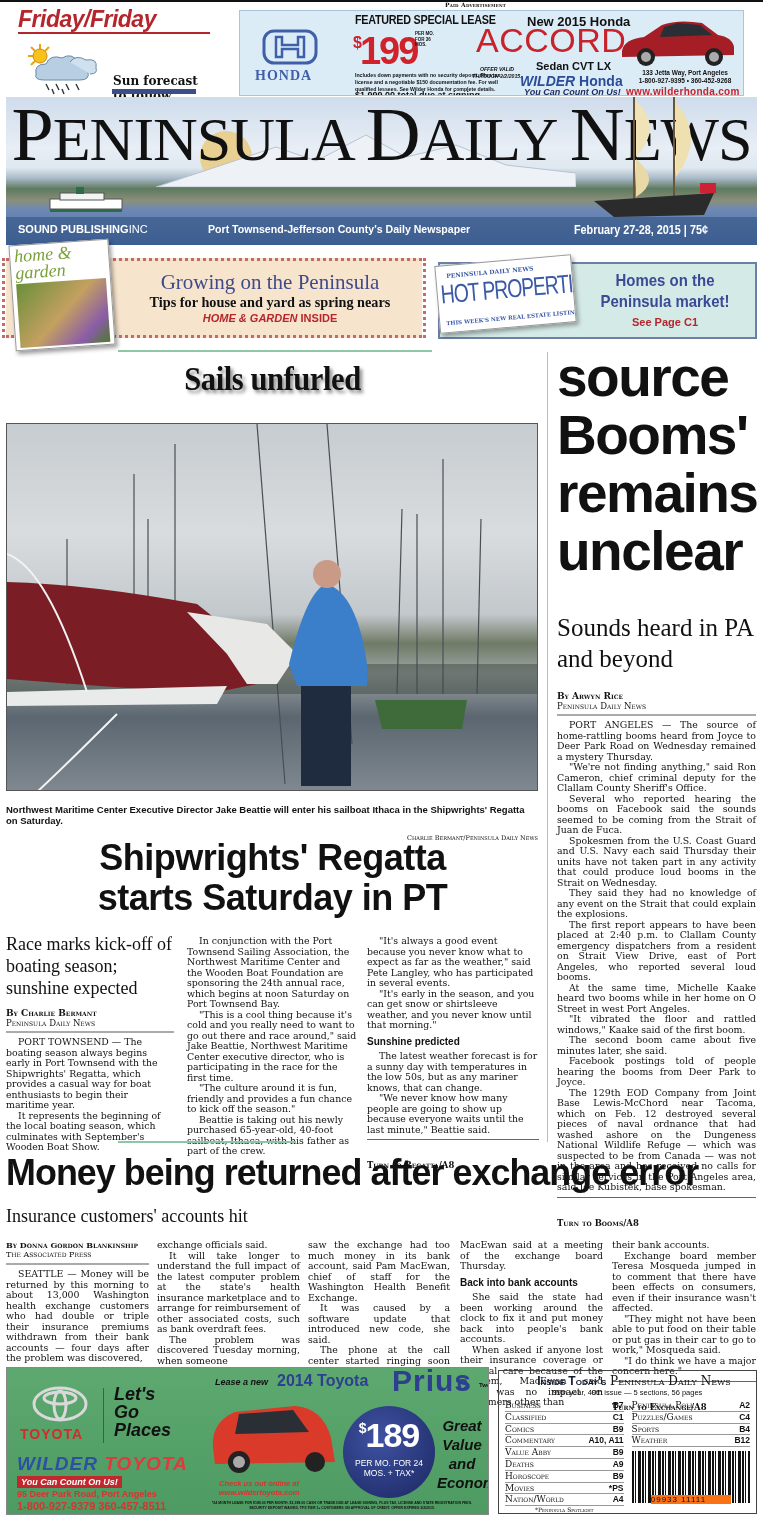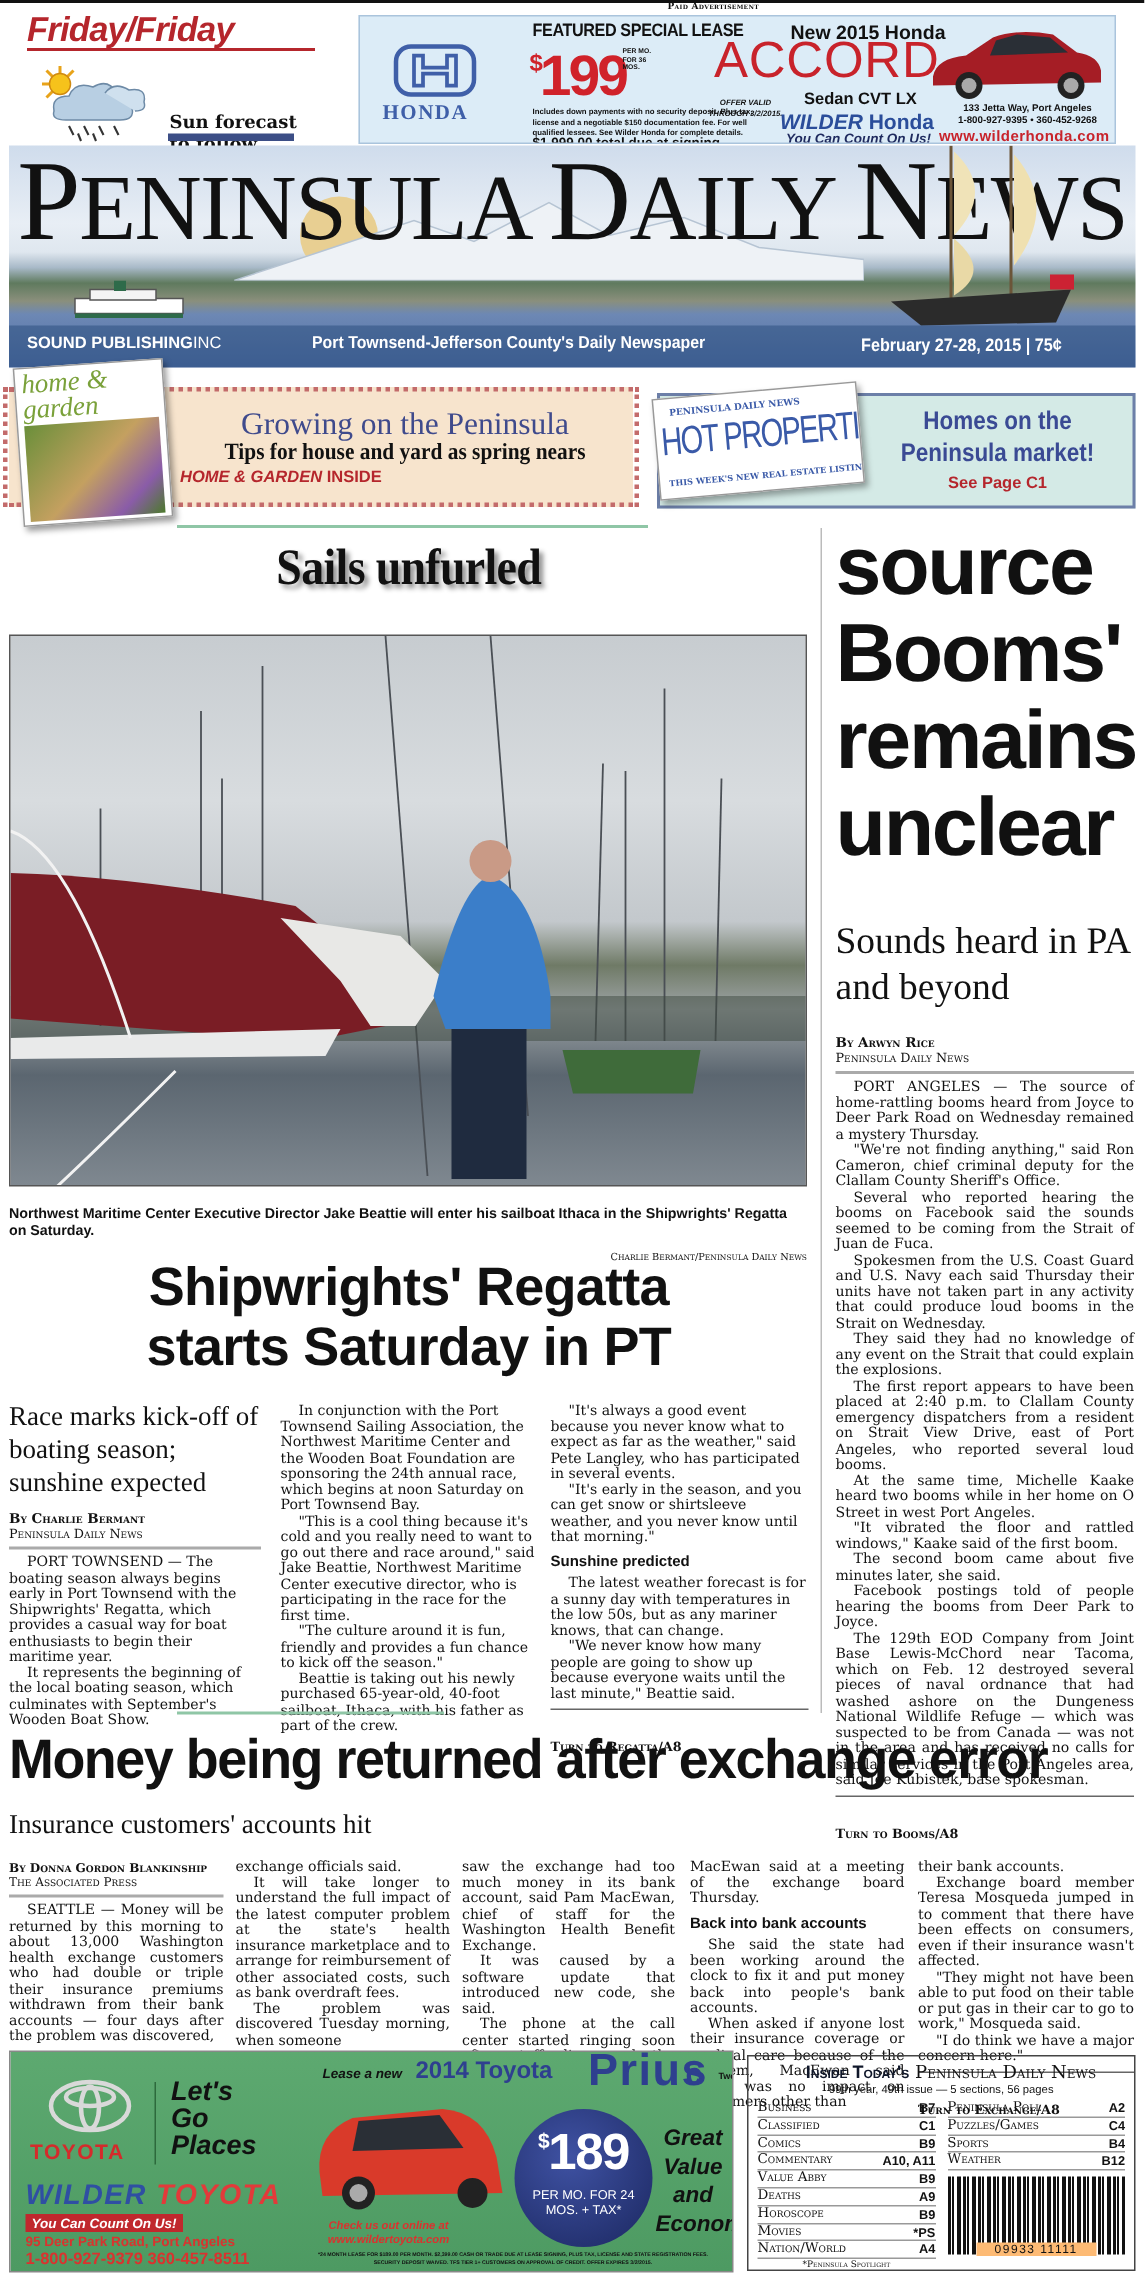--- a/index.html
+++ b/index.html
@@ -57,21 +57,21 @@
   
   .hg-box { left: 6px; top: 258px; width: 416px; height: 80px; background: #f7e4cd;
     border-top: 3px dotted #c36b6b; border-bottom: 3px dotted #c36b6b; }
   .hg-dots-left { left: 2px; top: 258px; width: 4px; height: 80px; border-left: 3px dotted #c36b6b; }
   .hg-dots-right { left: 422px; top: 258px; width: 4px; height: 80px; border-right: 3px dotted #c36b6b; }
   .hg-mag { left: 12px; top: 242px; width: 100px; height: 106px; background: #fff; border: 1px solid #999; transform: rotate(-4deg); box-shadow: 2px 3px 4px rgba(0,0,0,.4); overflow: hidden; }
   .hg-mag-title { left: 4px; top: 2px; font-size: 18px; line-height: 17px; color: #7aa13a; font-style: italic; font-family: "Liberation Serif", serif; }
   .hg-mag-img { left: 4px; top: 38px; width: 90px; height: 64px; background: linear-gradient(135deg, #6a8f3a, #c4a060 50%, #8a5ca8 80%, #4c7a2b); }
   .hg-title { left: 120px; top: 270px; width: 300px; text-align: center; font-family: "Liberation Serif", serif; font-size: 21px; color: #3f4a8c; }
   .hg-sub { left: 120px; top: 293px; width: 300px; text-align: center; font-family: "Liberation Serif", serif; font-size: 15.5px; font-weight: bold; transform: scaleX(.92); }
-  .hg-inside { left: 120px; top: 312px; width: 300px; font-family: "Liberation Sans", sans-serif; font-size: 11px; font-weight: bold; color: #b5262c; }
+  .hg-inside { left: 120px; top: 312px; width: 300px; text-align: center; font-family: "Liberation Sans", sans-serif; font-size: 11px; font-weight: bold; color: #b5262c; }
   .hg-inside i { font-style: italic; }
 
   .hp-box { left: 438px; top: 262px; width: 319px; height: 77px; background: #d4eae6; border: 2px solid #6c7fa8; }
   .hp-card { left: 437px; top: 260px; width: 137px; height: 68px; background: #fff; border: 1px solid #999; transform: rotate(-5deg); box-shadow: 2px 3px 4px rgba(0,0,0,.35); overflow: hidden; }
   .hp-card-top { left: 10px; top: 6px; font-size: 6px; font-weight: bold; color: #3a5aa8; }
   .hp-card-title { left: 3px; top: 14px; font-family: "Liberation Sans", sans-serif; font-size: 26px; line-height: 28px; color: #3a5aa8; letter-spacing: -1.5px; transform: scaleX(.75); transform-origin: left; white-space: nowrap; }
   .hp-card-bot { left: 6px; top: 54px; font-size: 5.5px; font-weight: bold; color: #3a5aa8; white-space: nowrap; }
   .hp-title { left: 585px; top: 270px; width: 160px; text-align: center; font-family: "Liberation Sans", sans-serif; font-weight: bold; font-size: 17px; line-height: 21px; color: #3a4a94; transform: scaleX(.88); }
   .hp-see { left: 585px; top: 316px; width: 160px; text-align: center; font-family: "Liberation Sans", sans-serif; font-weight: bold; font-size: 11px; color: #b5262c; }
 
@@ -138,21 +138,21 @@
   .index { left: 498px; top: 1370px; width: 259px; height: 144px; border: 1px solid #444; padding: 3px 6px; }
   .idx-title { text-align: center; font-size: 12px; font-variant: small-caps; }
   .idx-title .inside { color: #0f172a; font-weight: bold; font-family: "Liberation Sans", sans-serif; padding-left: 13px; }
   .idx-sub { text-align: center; font-family: "Liberation Sans", sans-serif; font-size: 7.5px; margin-bottom: 3px; }
   .idx-cols { display: flex; gap: 8px; }
   .idx-col { flex: 1; }
   .idx-row { display: flex; justify-content: space-between; font-size: 9px; line-height: 10.8px; border-bottom: 1px solid #999; font-variant: small-caps; }
   .idx-row b { font-family: "Liberation Sans", sans-serif; font-size: 8.5px; }
   .idx-foot { font-size: 6px; font-variant: small-caps; text-align: center; }
   .barcode { height: 52px; margin-top: 4px; background: repeating-linear-gradient(90deg, #111 0 2px, #fff 2px 3px, #111 3px 4px, #fff 4px 6px, #111 6px 9px, #fff 9px 10px); }
-  .barcode-num { font-family: "Liberation Sans", sans-serif; font-size: 8px; text-align: center; letter-spacing: 1px; margin-top: -8px; background: #fdba74; width: 80px; margin-left: auto; margin-right: auto; }
+  .barcode-num { font-family: "Liberation Sans", sans-serif; font-size: 8px; text-align: left; letter-spacing: 1px; margin-top: -8px; background: #f97316; width: 80px; margin-left: auto; margin-right: auto; }
 </style>
 </head>
 <body>
 
 <div class="abs topline"></div>
 <div class="abs dayline">Friday/Friday</div>
 
 <svg class="abs weather-icon" viewBox="0 0 80 55">
   <g stroke="#e8a31a" stroke-width="2">
     <line x1="14" y1="2" x2="14" y2="8"></line>

